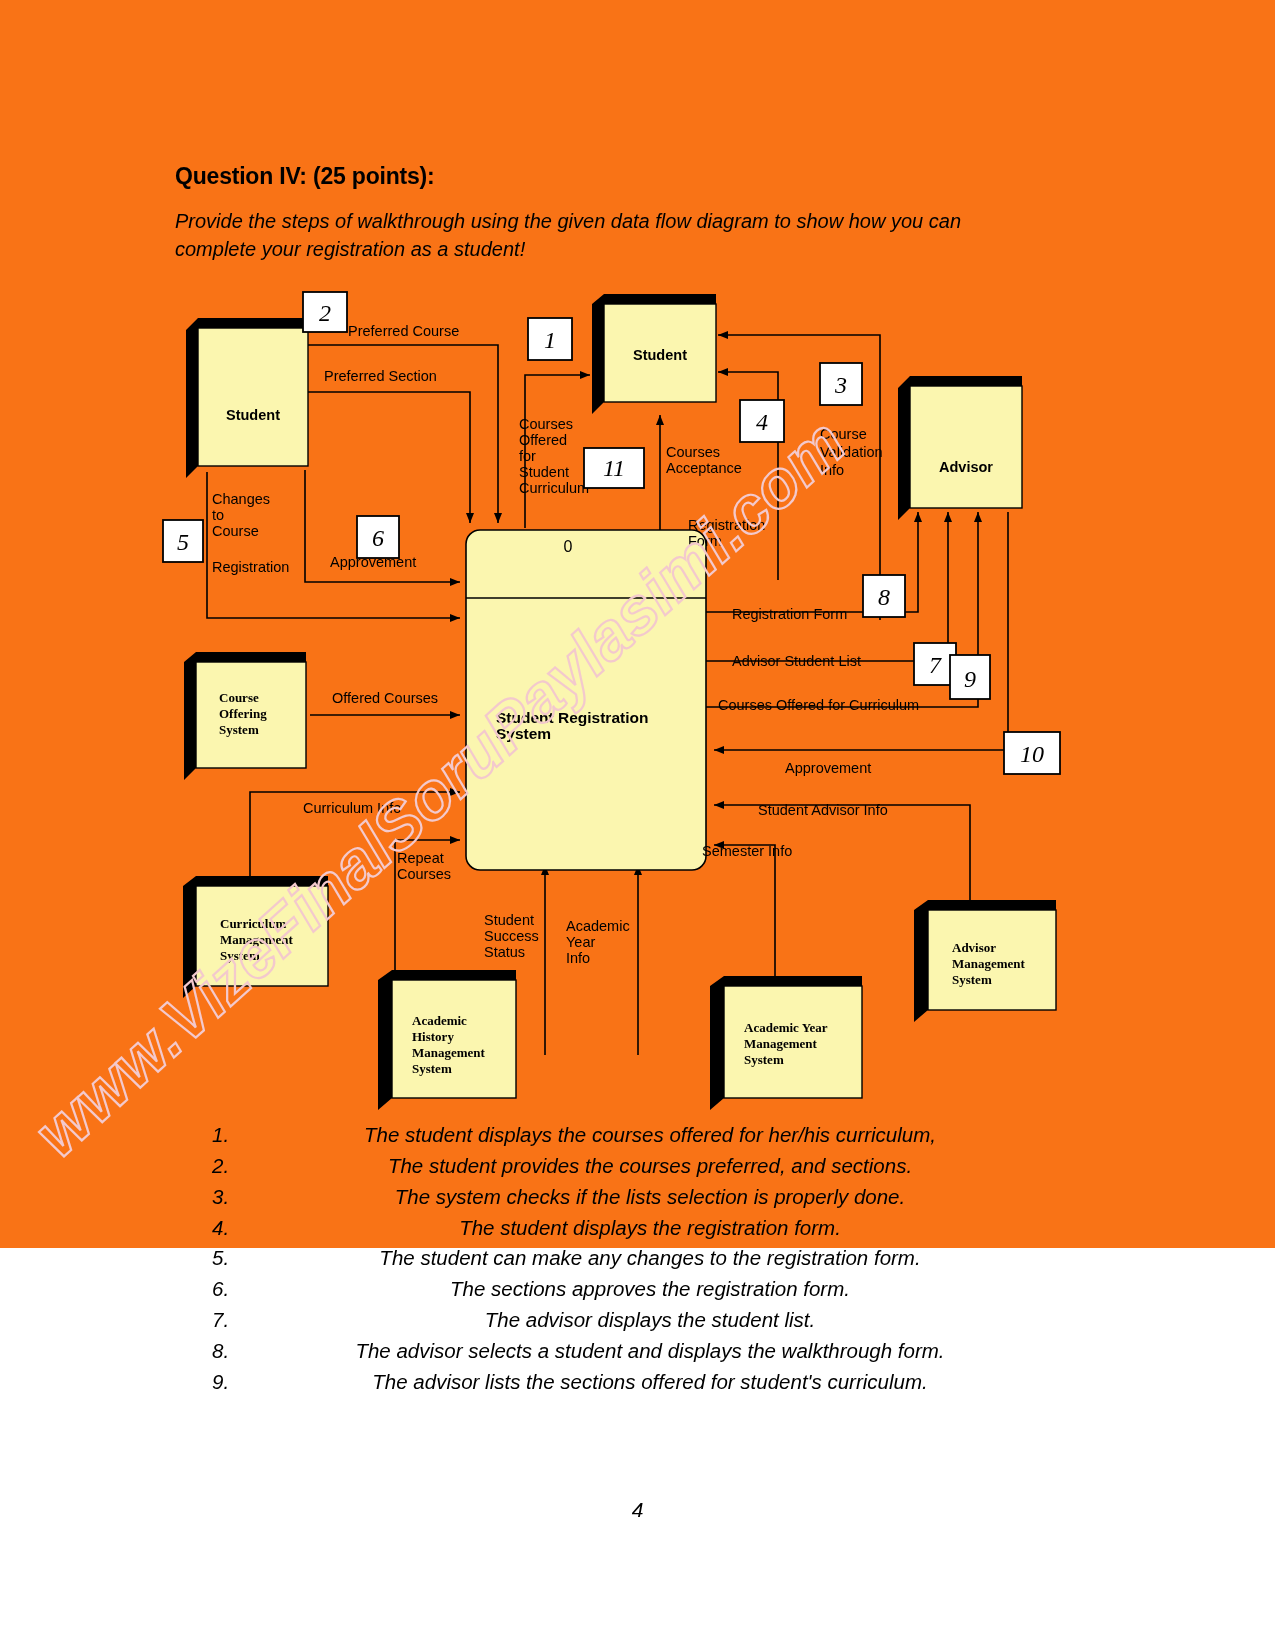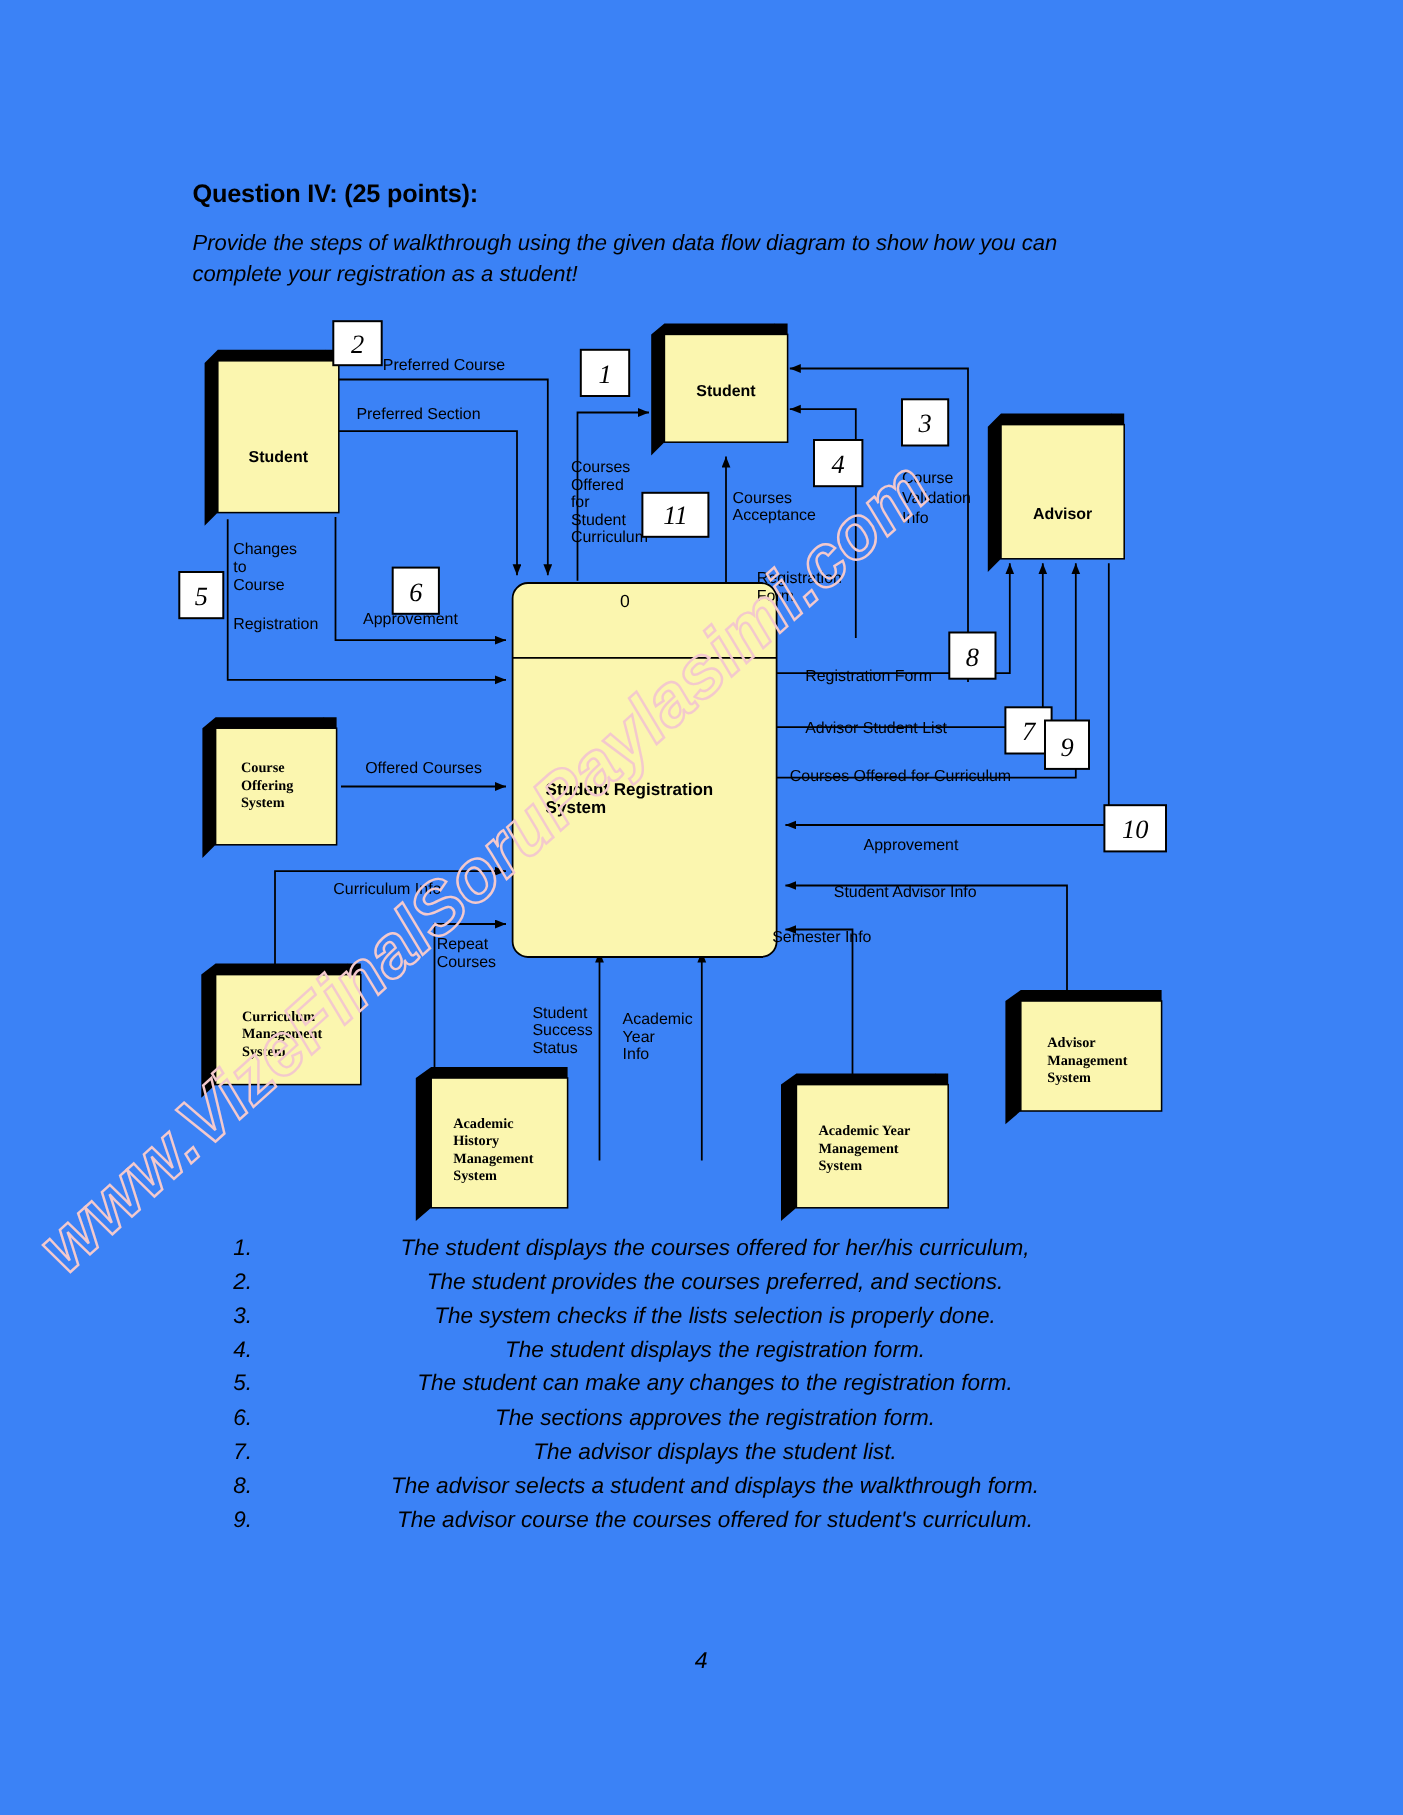--- a/index.html
+++ b/index.html
@@ -1,17 +1,17 @@
 <!DOCTYPE html>
 <html><head>
 <meta charset="utf-8">
 <style>
   html,body{margin:0;padding:0;background:#fff;}
   body{width:1275px;height:1650px;font-family:"Liberation Sans",sans-serif;color:#000;position:relative;overflow:hidden;}
-  .page{position:relative;width:1275px;height:1650px;background:#3b82f6;}
+  .page{position:relative;width:1275px;height:1248px;background:#f97316;}
   .q-title{position:absolute;left:175px;top:163px;font-size:23px;font-weight:bold;letter-spacing:-0.2px;}
   .q-prompt{position:absolute;left:175px;top:207px;width:868px;font-size:20px;font-style:italic;line-height:1.42;}
   .diagram{position:absolute;left:0;top:280px;width:1275px;height:850px;}
   .steps{position:absolute;left:212px;top:1120px;width:840px;font-size:20.5px;font-style:italic;line-height:1.505;}
   .step{display:flex;}
   .step .num{width:36px;flex:0 0 36px;}
   .step .txt{flex:1;text-align:center;}
   .step.wide .txt{text-align:justify;}
   .pagenum{position:absolute;left:0;top:1498px;width:1275px;text-align:center;font-size:21px;font-style:italic;}
   svg{display:block;}
@@ -276,21 +276,21 @@
     <div class="step">
       <span class="num">7.</span>
       <span class="txt">The advisor displays the student list.</span>
     </div>
     <div class="step">
       <span class="num">8.</span>
       <span class="txt">The advisor selects a student and displays the walkthrough form.</span>
     </div>
     <div class="step">
       <span class="num">9.</span>
-      <span class="txt">The advisor course the courses offered for student's curriculum.</span>
+      <span class="txt">The advisor lists the sections offered for student's curriculum.</span>
     </div>
   </div>
 
   <div class="pagenum">4</div>
 
   <svg class="wm" viewBox="0 0 1275 1650" xmlns="http://www.w3.org/2000/svg">
     <text class="wm-text" x="60" y="1160" transform="rotate(-42 60 1160)">www.VizeFinalSoruPaylasimi.com</text>
   </svg>
 
 </div>

